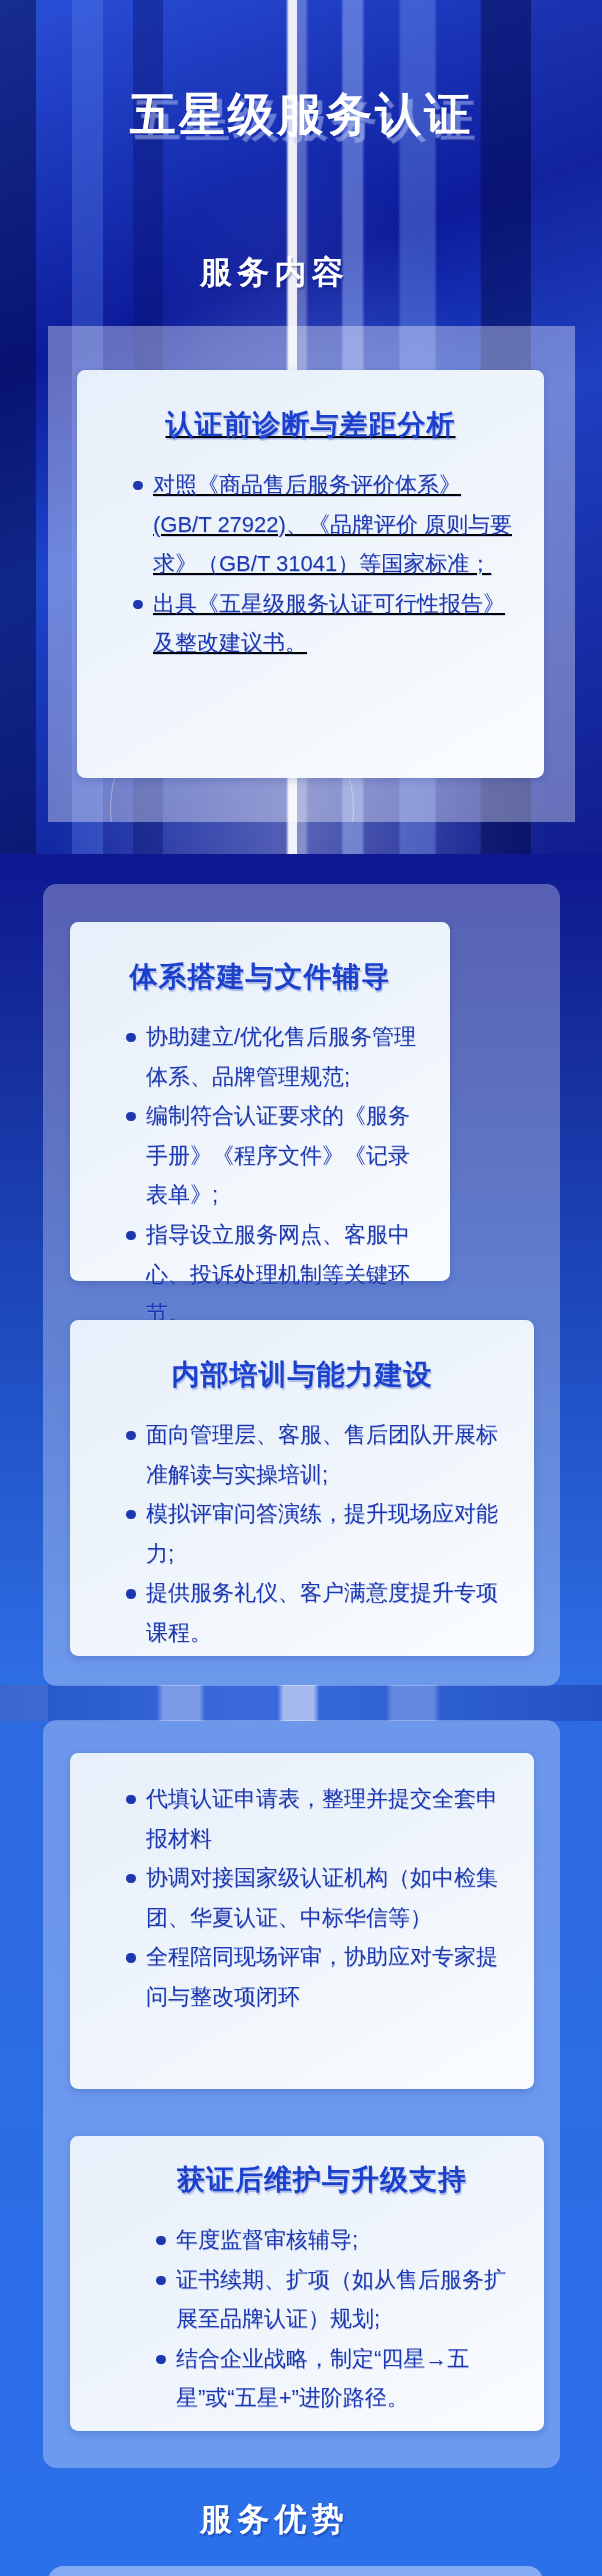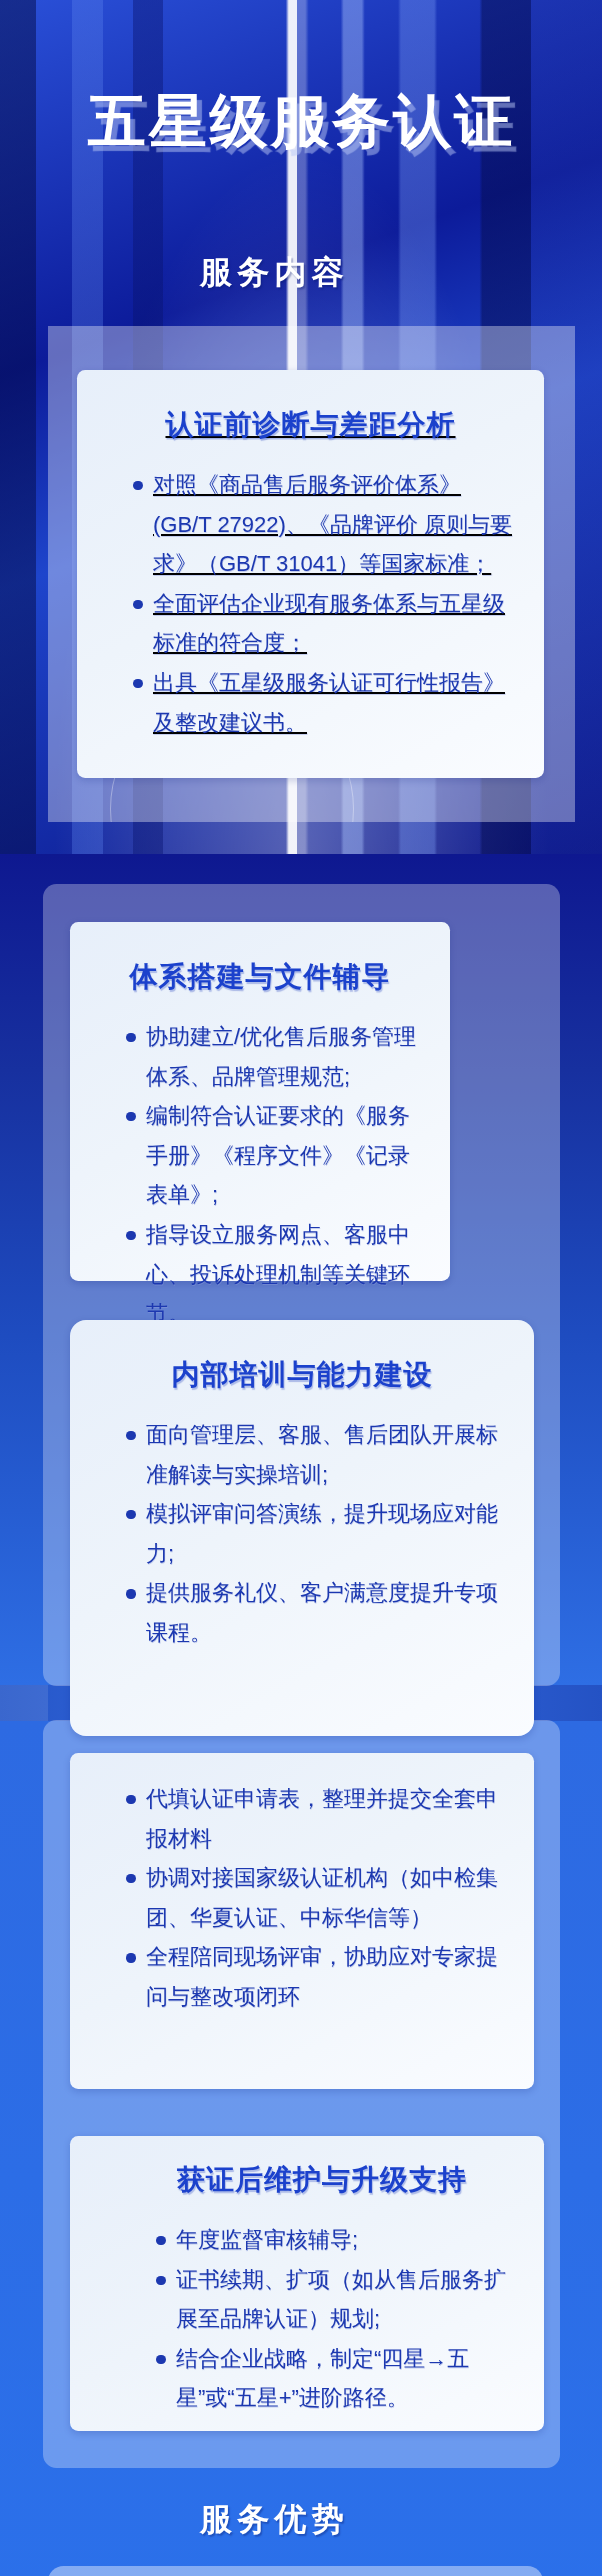--- a/index.html
+++ b/index.html
@@ -32,35 +32,35 @@
   .pa{top:884px;height:802px;}
   .pb{top:1720px;height:748px;}
   .ppanel{position:absolute;z-index:3;border-radius:15.5px;}
   .pc{left:48px;top:2566px;width:495px;height:246px;background:rgba(255,255,255,.42);}
   
   .card{position:absolute;z-index:4;border-radius:8.2px;
         background:linear-gradient(150deg,#e7effa 0%,#eef4fb 45%,#fafcff 100%);
         box-shadow:0 2.1px 7.2px rgba(10,25,120,.18);}
   .c0{left:77px;top:370px; width:467px;height:408px;text-decoration:underline;}
   .c1{left:70px;top:922px;width:380px;height:359px;}
-  .c2{left:70px;top:1320px;width:464px;height:416px;border-radius:16px;}
+  .c2{left:70px;top:1320px;width:464px;height:336px;}
   .c3{left:70px;top:1753px;width:464px;height:336px;}
   .c4{left:70px;top:2136px;width:444px;height:295px;padding-left:30px;}
   .card h3{margin:41px 0 0;text-align:center;font-size:28px;line-height:1;
         font-weight:800;color:#1b41cc;letter-spacing:1px;
         text-shadow:1px 1.5px 1px rgba(120,140,215,.55);}
   .c4 h3{margin-top:30px;}
   .card ul{list-style:none;margin:26px 0 0;padding:0 27px 0 76px;}
   .card li{position:relative;font-size:22px;line-height:1.8;color:#1c38b0;
         font-weight:500;text-shadow:0.5px 1px 0.5px rgba(140,155,220,.45);}
   .card li::before{content:"";position:absolute;left:-19.6px;top:16px;width:9.3px;height:9.3px;
         border-radius:50%;background:#1c38b0;}
   
   .hero{position:absolute;z-index:5;left:0;top:89px;width:603px;margin:0;text-align:center;
-        font-size:58px;line-height:1.1;font-weight:900;color:#ffffff;letter-spacing:3.1px;
+        font-size:46px;line-height:1.1;font-weight:900;color:#ffffff;letter-spacing:3.1px;
         text-shadow:5.2px 6.2px 1px rgba(185,200,245,.50);}
   .sechdr{position:absolute;z-index:5;left:0;width:549px;margin:0;text-align:center;
         font-size:32px;line-height:1;font-weight:800;color:#ffffff;letter-spacing:5.2px;
         text-shadow:1.5px 2.1px 1.5px rgba(10,25,110,.35);}
   .h-content{top:256px;}
   .h-adv{top:2503px;}
   
   .advlist{list-style:none;margin:0;padding:26px 20.6px 0 116px;}
 </style>
 </head>
@@ -77,21 +77,20 @@
   <h2 class="sechdr h-content">服务内容</h2>
 
   <div class="band1"></div>
   <div class="ipanel pa"></div>
   <div class="ipanel pb"></div>
 
   <section class="card c0">
     <h3>认证前诊断与差距分析</h3>
     <ul>
       <li>对照《商品售后服务评价体系》(GB/T 27922)、《品牌评价 原则与要求》（GB/T 31041）等国家标准；</li>
-      <li>全面评估企业现有服务体系与五星级标准的符合度；</li>
       <li>出具《五星级服务认证可行性报告》及整改建议书。</li>
     </ul>
   </section>
 
   <section class="card c1">
     <h3>体系搭建与文件辅导</h3>
     <ul>
       <li>协助建立/优化售后服务管理体系、品牌管理规范;</li>
       <li>编制符合认证要求的《服务手册》《程序文件》《记录表单》;</li>
       <li>指导设立服务网点、客服中心、投诉处理机制等关键环节。</li>

